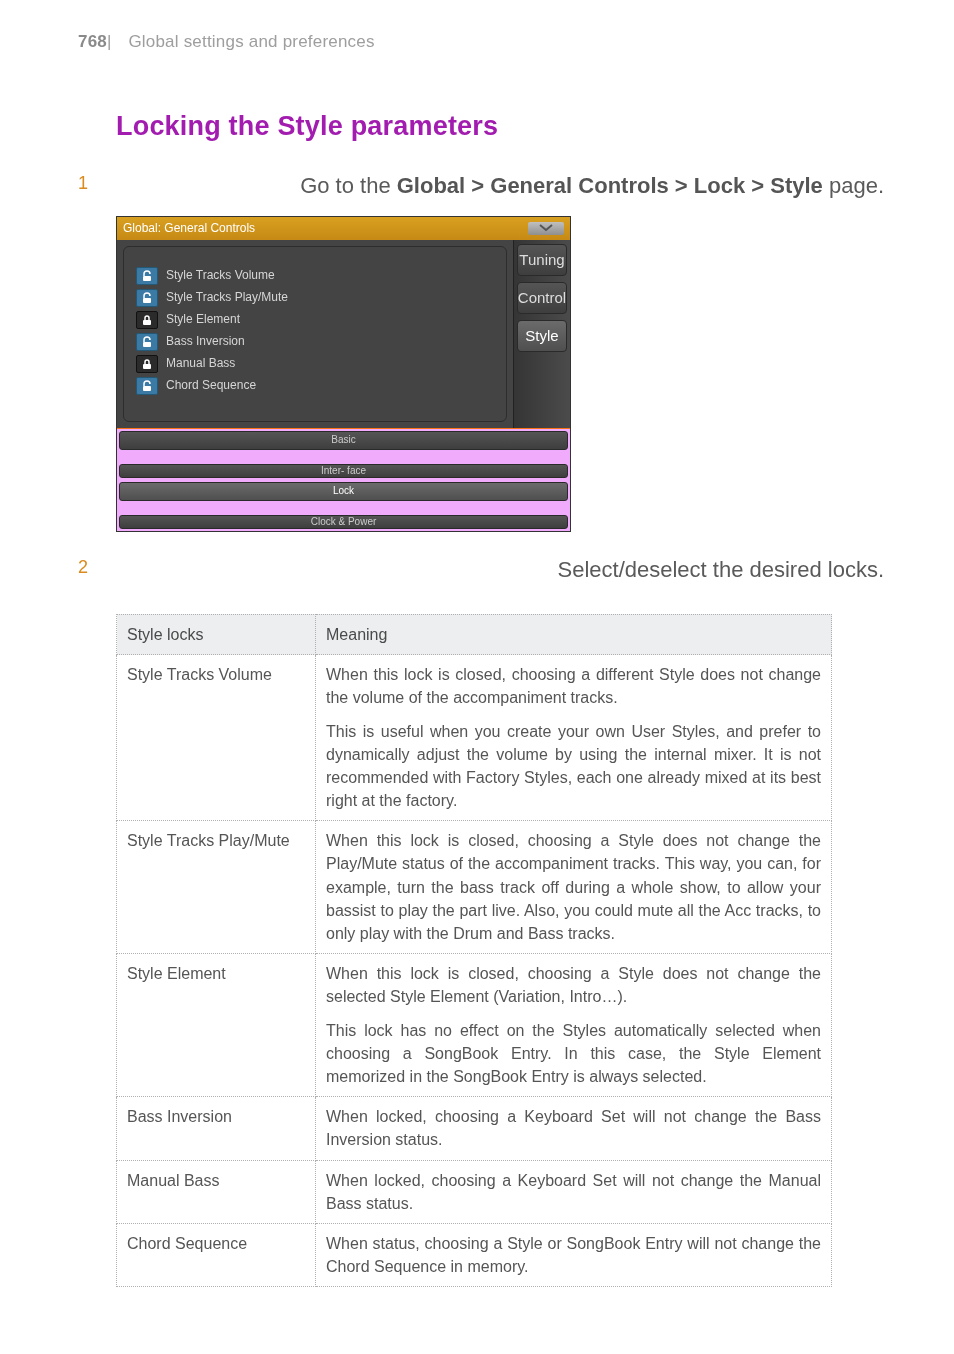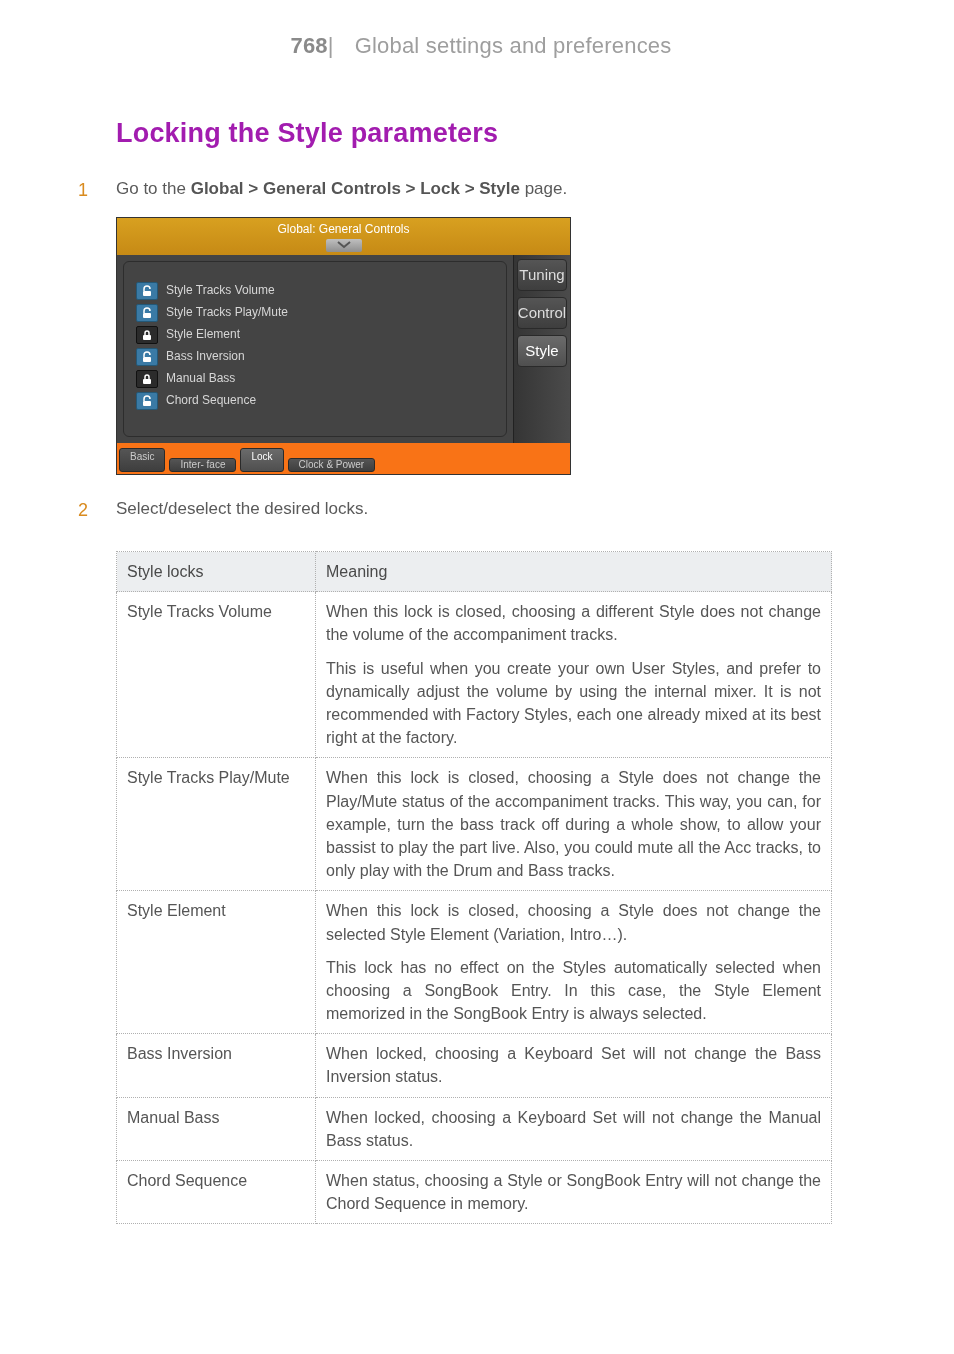--- a/index.html
+++ b/index.html
@@ -10,25 +10,24 @@
     color: #4a4a4a;
     font-size: 17px;
     line-height: 1.45;
   }
   .page {
     width: 954px;
     box-sizing: border-box;
     padding: 30px 70px 60px 78px;
   }
   .running-head {
-    font-size: 22px;
+    font-size: 17px;
     color: #9e9e9e;
     margin-bottom: 52px;
     letter-spacing: 0.2px;
-    text-align: center;
   }
   .running-head .pnum {
     font-weight: 700;
     color: #8a8a8a;
   }
   .running-head .bar {
     font-weight: 300;
     margin: 0 2px 0 0;
   }
   .section-title {
@@ -44,22 +43,23 @@
   }
   .step .num {
     width: 38px;
     flex: none;
     color: #d98b1f;
     font-weight: 400;
     font-size: 18px;
   }
   .step .txt {
     flex: 1;
-    font-size: 17px;
+    font-size: 22px;
     color: #5a5a5a;
+    text-align: right;
   }
   .step .txt .b {
     font-weight: 600;
     color: #555;
   }
 
   
   .shot {
     margin: 6px 0 22px 38px;
     width: 453px;
@@ -68,21 +68,20 @@
     box-shadow: inset 0 0 0 1px rgba(0,0,0,.3);
   }
   .shot-title {
     background: linear-gradient(#d8a020, #c68a15);
     color: #fff;
     font-size: 12px;
     padding: 3px 6px;
     font-family: Verdana, sans-serif;
     display: flex;
     align-items: center;
-    flex-direction: column;
   }
   .shot-title .tlabel { flex:1; }
   .shot-title .menu-btn {
     width: 36px;
     height: 13px;
     background: linear-gradient(#bfbfbf, #8f8f8f);
     border-radius: 2px;
     display: flex;
     align-items: center;
     justify-content: center;
@@ -140,22 +139,23 @@
     justify-content: center;
     background: linear-gradient(#555, #3e3e3e);
     border: 1px solid #2a2a2a;
   }
   .side-tab.active {
     background: linear-gradient(#6b6b6b, #4f4f4f);
     color: #fff;
   }
   .shot-footer {
     display: flex;
-    background: #f97316;
-    border-top: 3px solid #f97316;
+    background: #f0abfc;
+    border-top: 1px solid #f97316;
+    flex-direction: column;
   }
   .foot-tab {
     padding: 3px 10px;
     margin: 2px 2px 2px 2px;
     border-radius: 3px;
     border:1px solid #2a2a2a;
     background: linear-gradient(#555,#3e3e3e);
     color:#ccc;
     font-family: Verdana, sans-serif;
     font-size: 10px;

